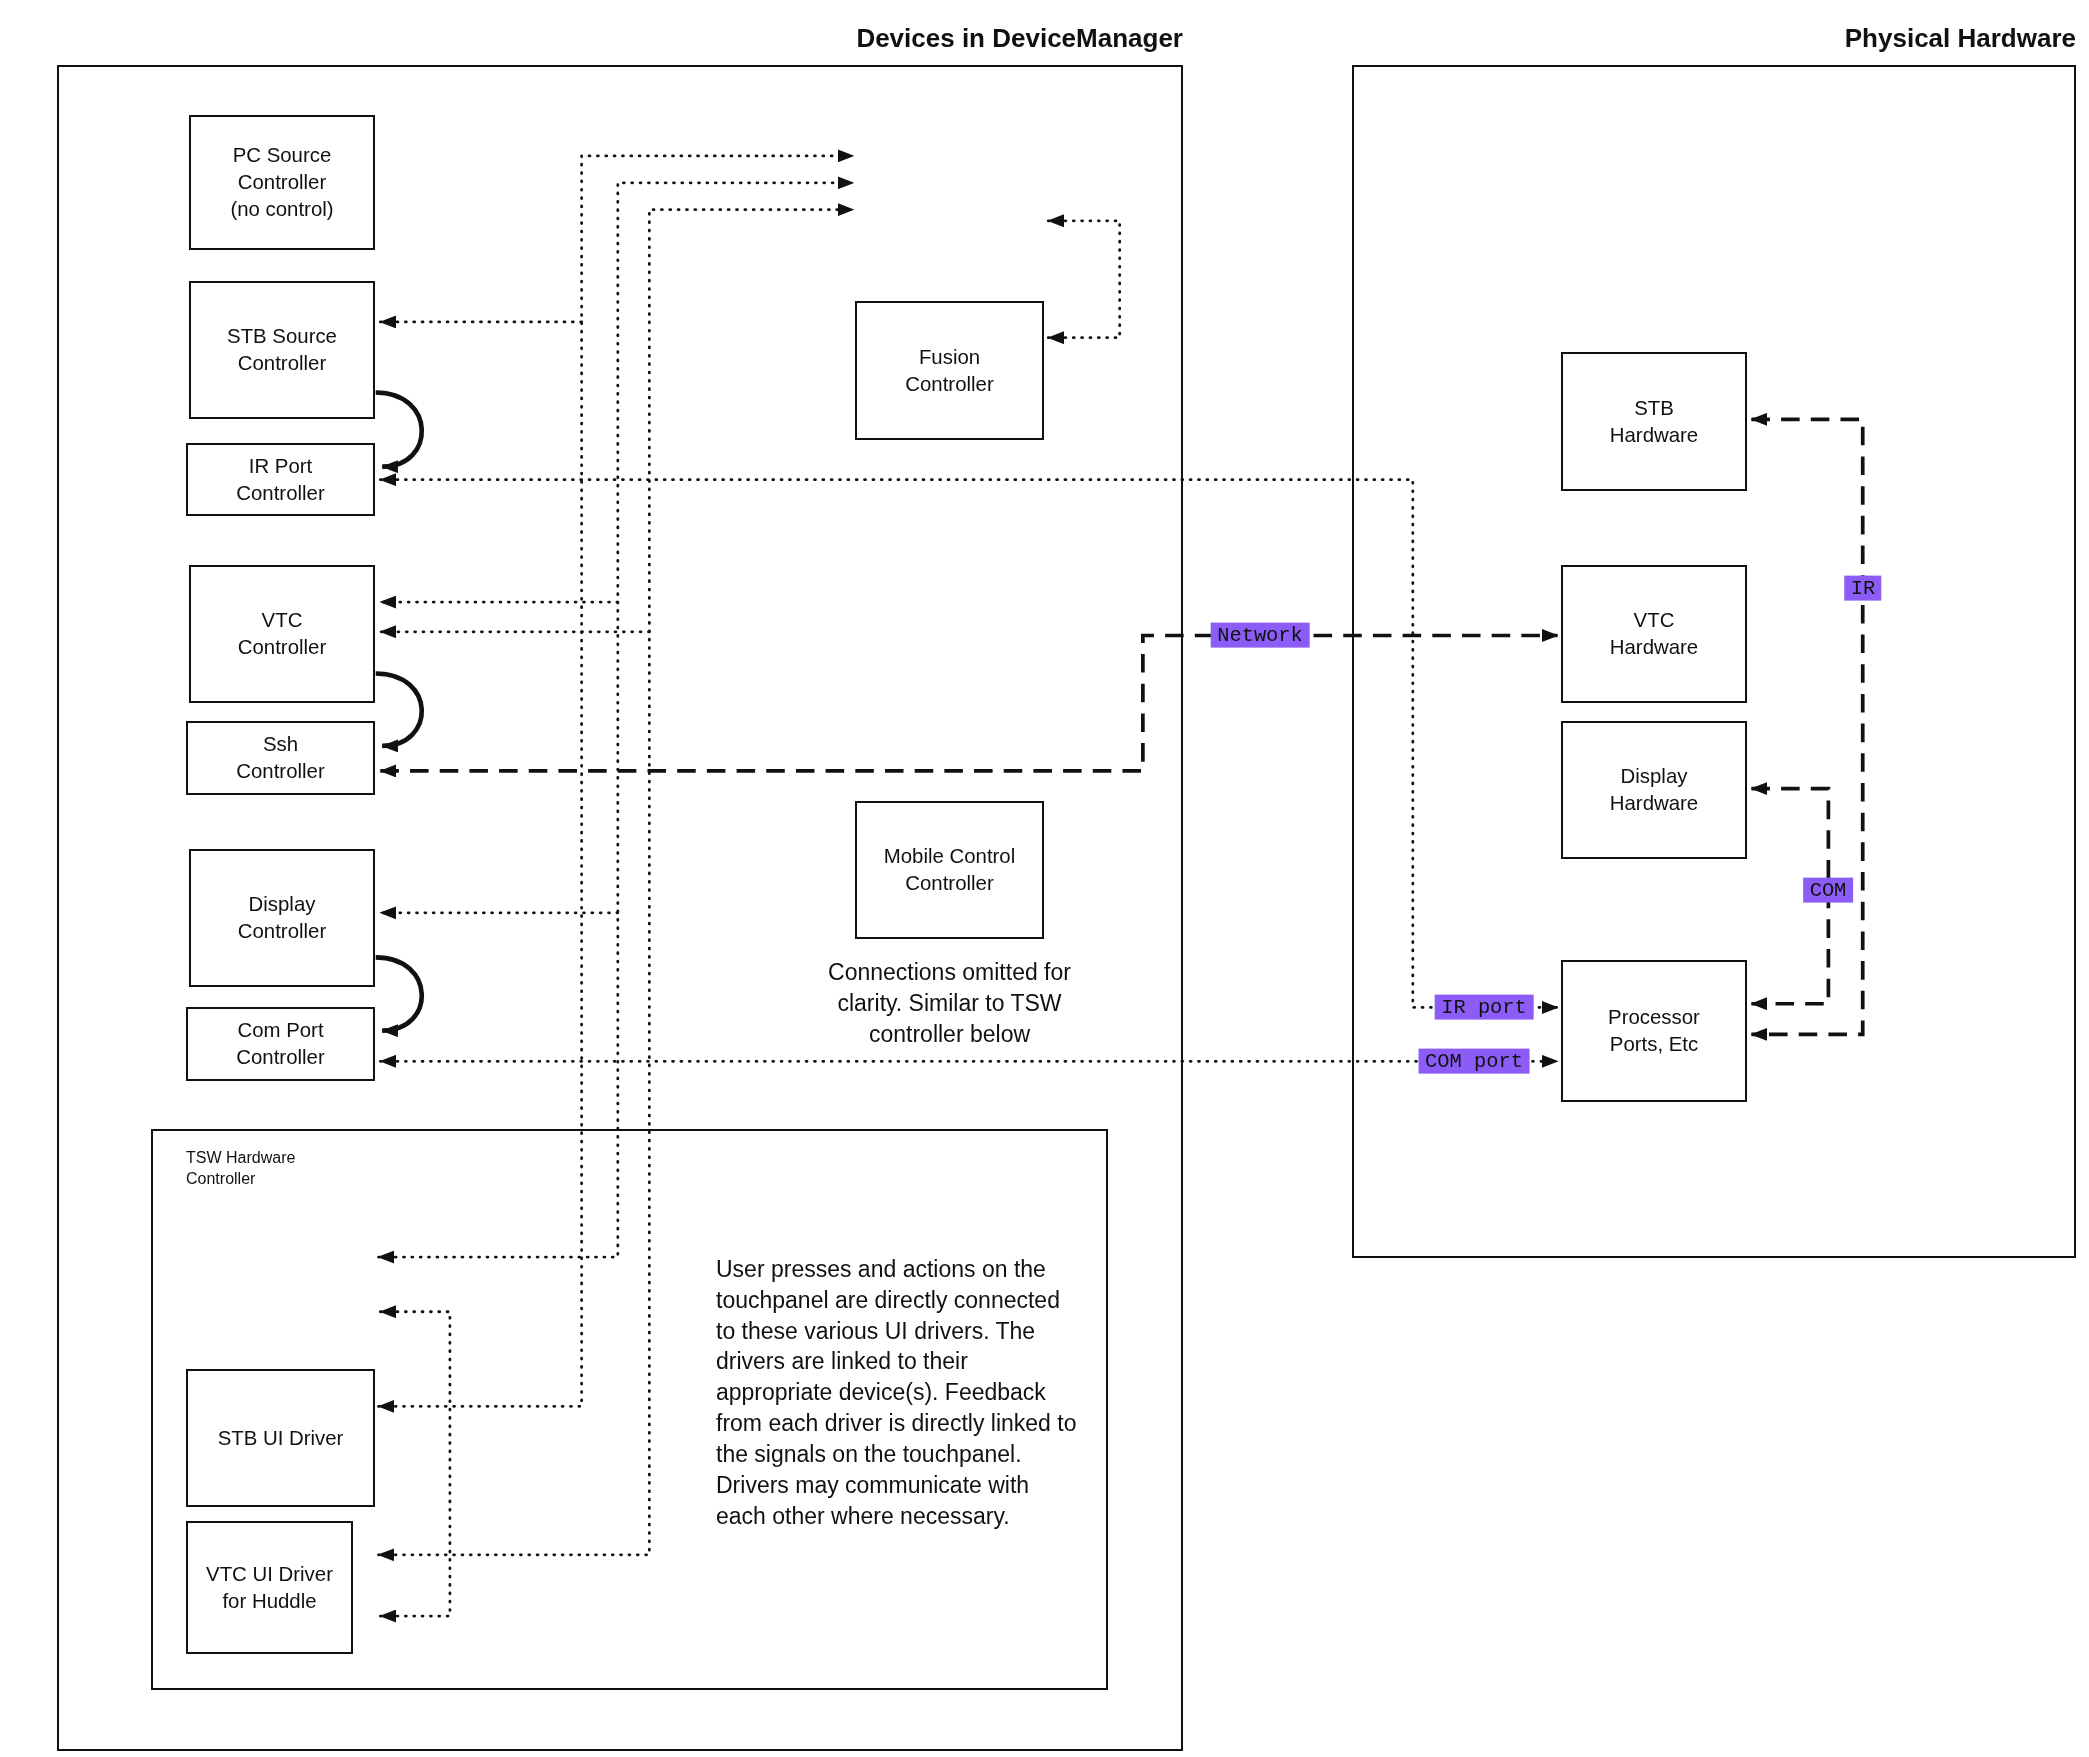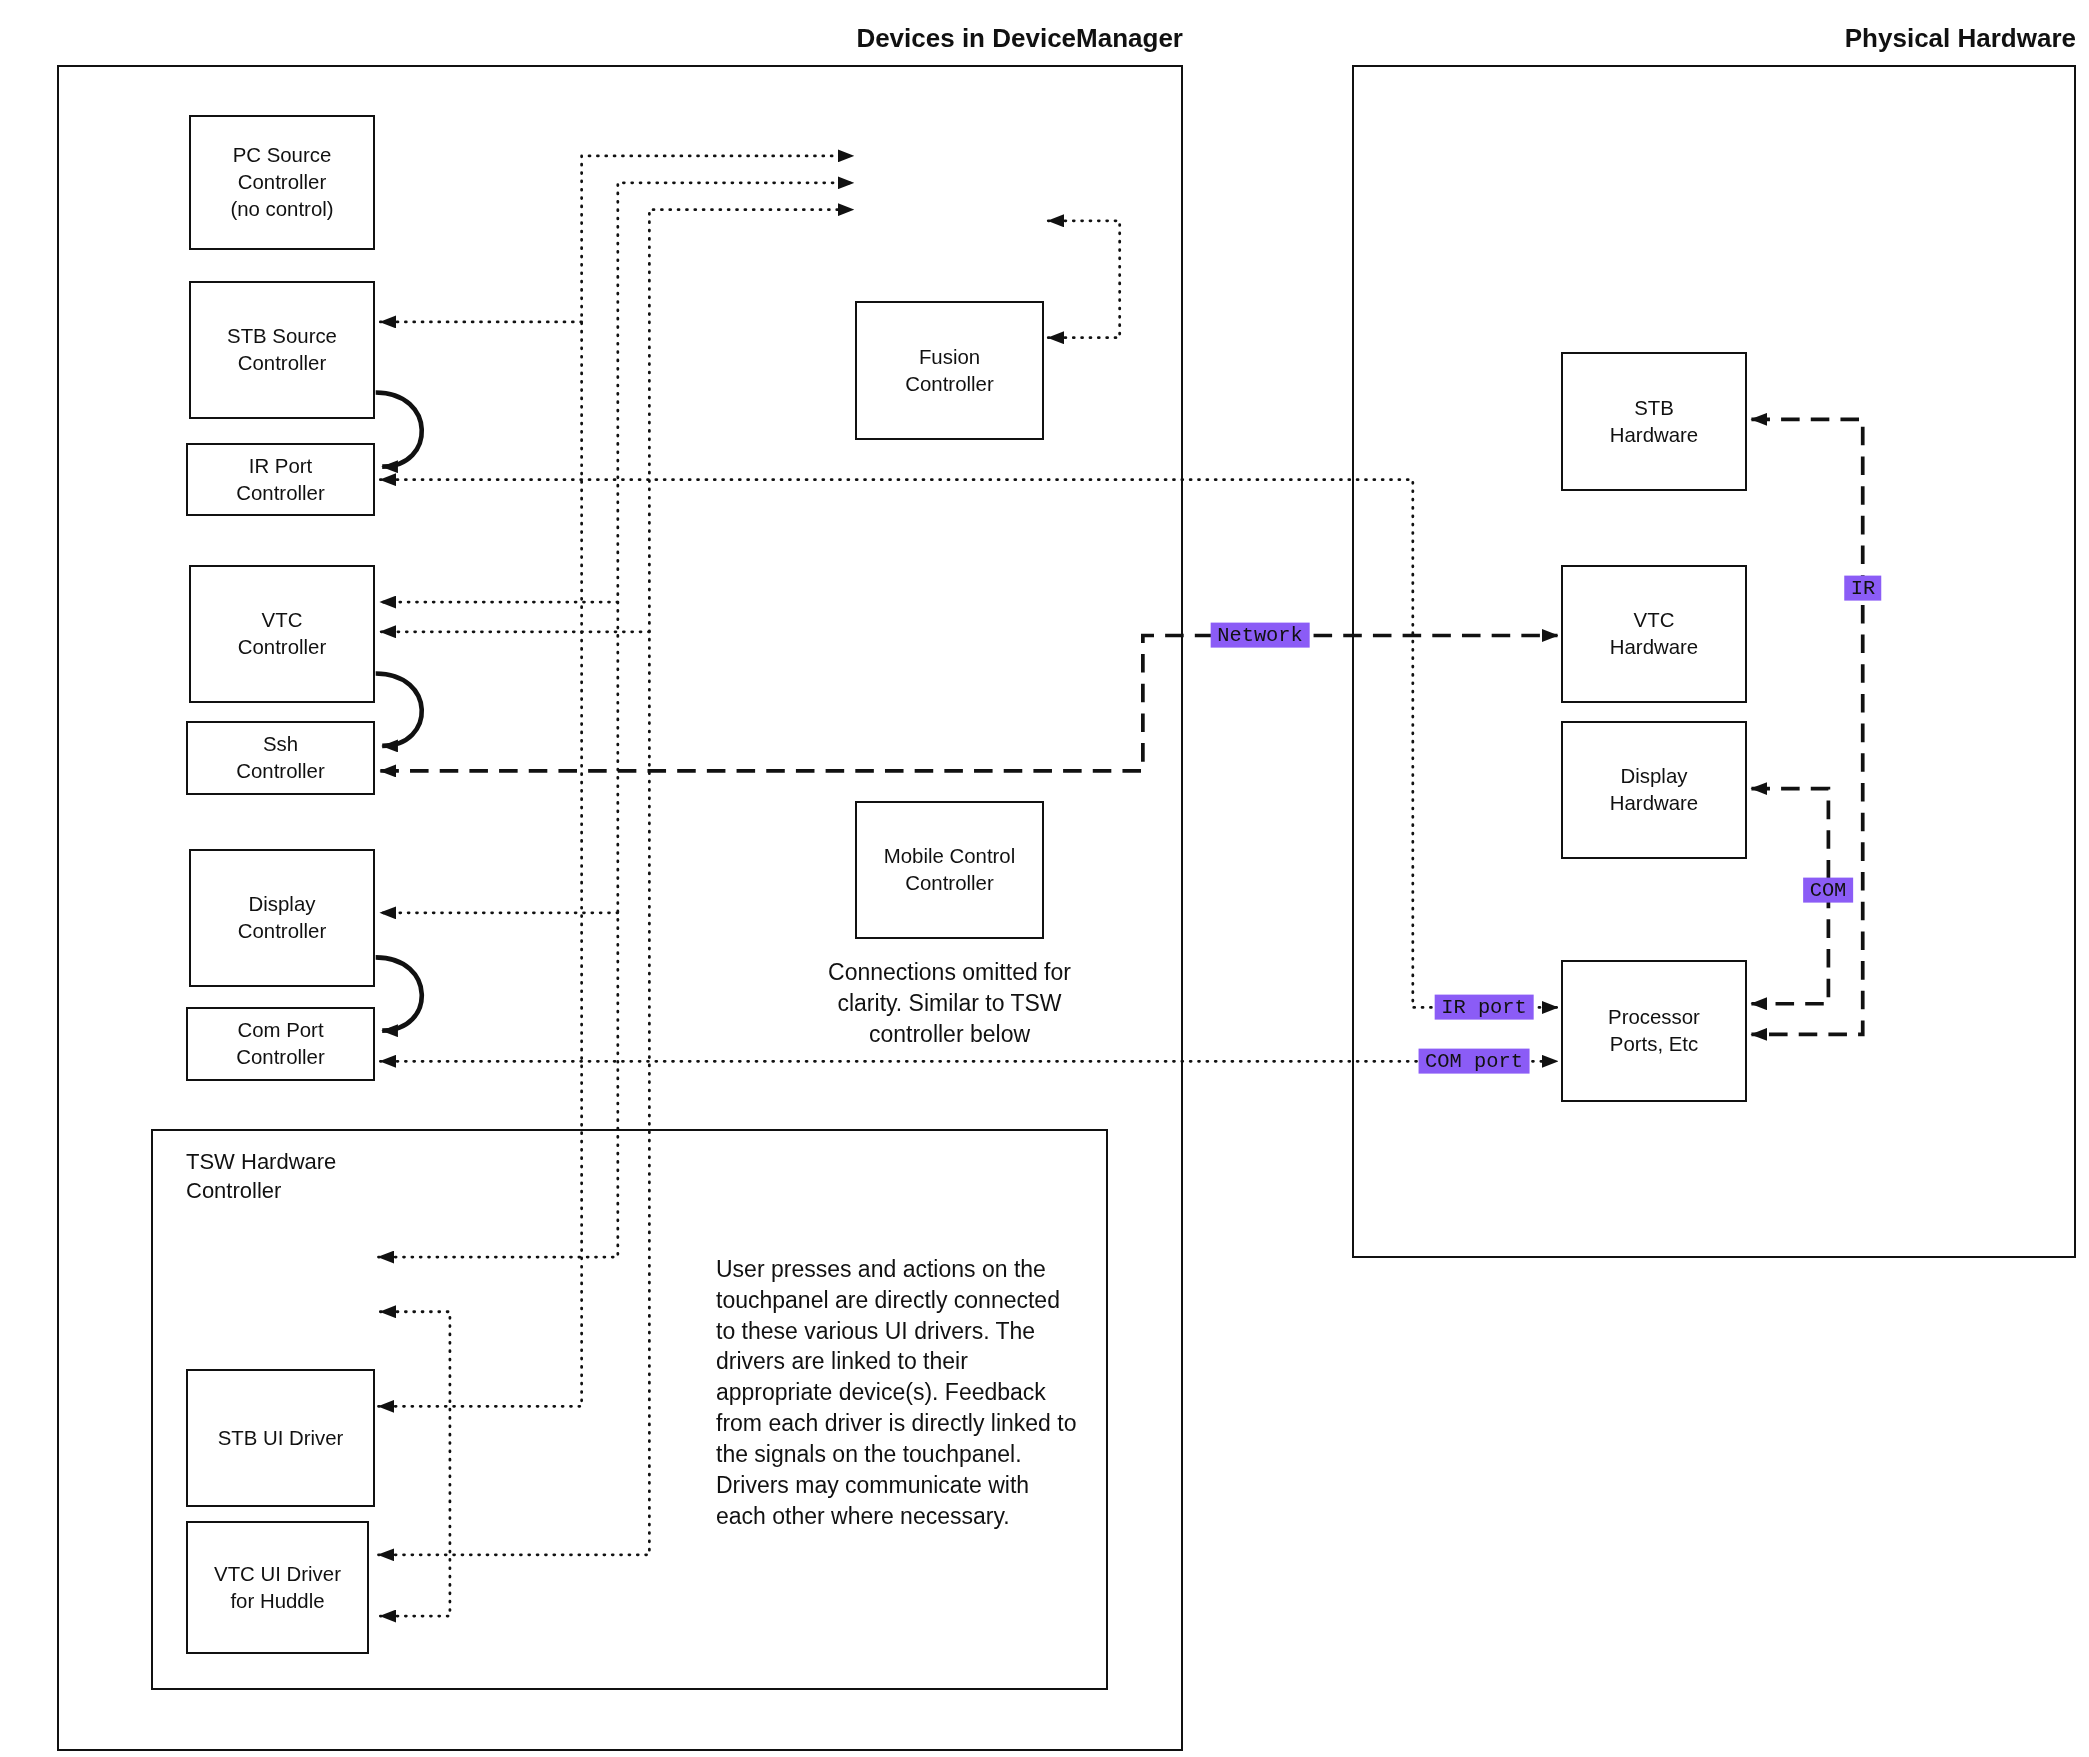--- a/index.html
+++ b/index.html
@@ -17,21 +17,21 @@
   }
   .node {
     position:absolute; border:2.8px solid #111111; background:#ffffff;
     box-sizing:border-box; display:flex; align-items:center; justify-content:center;
     text-align:center; z-index:2;
   }
   .node-label {
     white-space:pre-line; font-size:20.4px; line-height:1.32; padding:0 7.4px;
   }
   .group-label {
-    position:absolute; white-space:pre-line; font-size:22px; line-height:1.3;
+    position:absolute; white-space:pre-line; font-size:16px; line-height:1.3;
     z-index:2; text-align:left;
   }
   .note {
     position:absolute; font-size:23px; line-height:1.34; z-index:2;
   }
   .note.centered { text-align:center; white-space:pre-line; }
   .edge-label {
     position:absolute; transform:translate(-50%,-50%); background:#8b5cf6;
     padding:0.9px 6.5px; font-size:20.4px; z-index:6; white-space:nowrap;font-family:Liberation Mono, monospace;
   }
@@ -129,21 +129,21 @@
 clarity. Similar to TSW
 controller below</div>
 
   <div class="group-box" style="left:151px;top:1129px;width:957px;height:561px"></div>
   <div class="group-label" style="left:186px;top:1148px">TSW Hardware
 Controller</div>
 
   <div class="node" style="left:186px;top:1369px;width:189px;height:138px">
     <span class="node-label">STB UI Driver</span>
   </div>
-  <div class="node" style="left:186px;top:1521px;width:183px;height:133px">
+  <div class="node" style="left:186px;top:1521px;width:167px;height:133px">
     <span class="node-label">VTC UI Driver
 for Huddle</span>
   </div>
 
   <div class="note" style="left:716px;top:1254px;width:364px">User presses and actions on the touchpanel are directly connected to these various UI drivers.  The drivers are linked to their appropriate device(s). Feedback from each driver is directly linked to the signals on the touchpanel. Drivers may communicate with each other where necessary.</div>
 
   <div class="node" style="left:1561px;top:352px;width:186px;height:139px">
     <span class="node-label">STB
 Hardware</span>
   </div>

